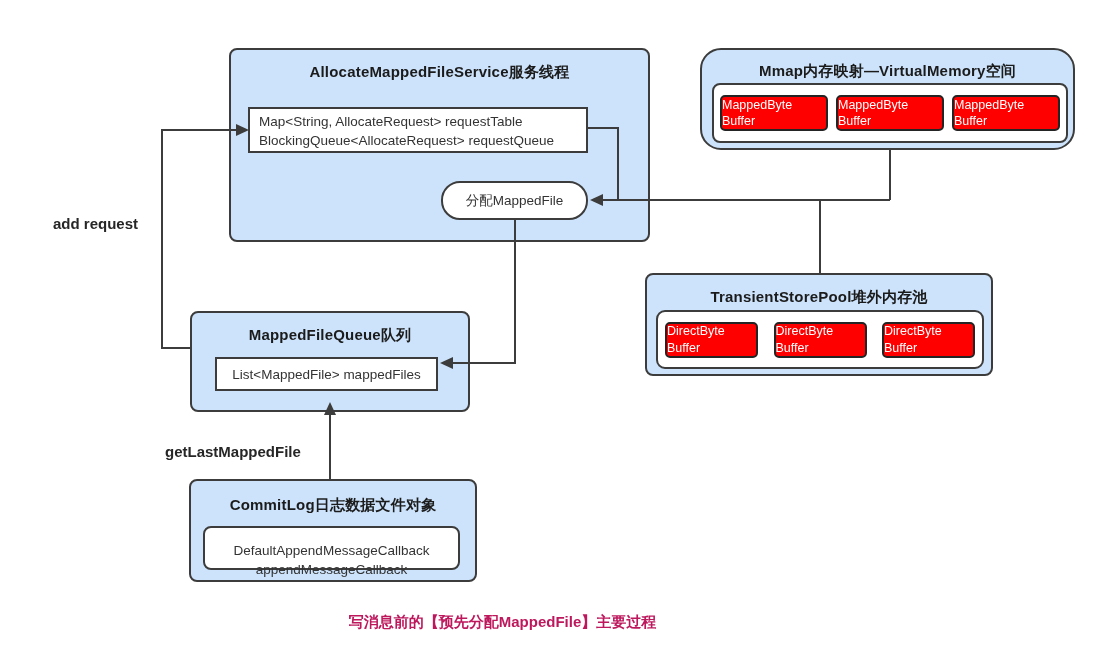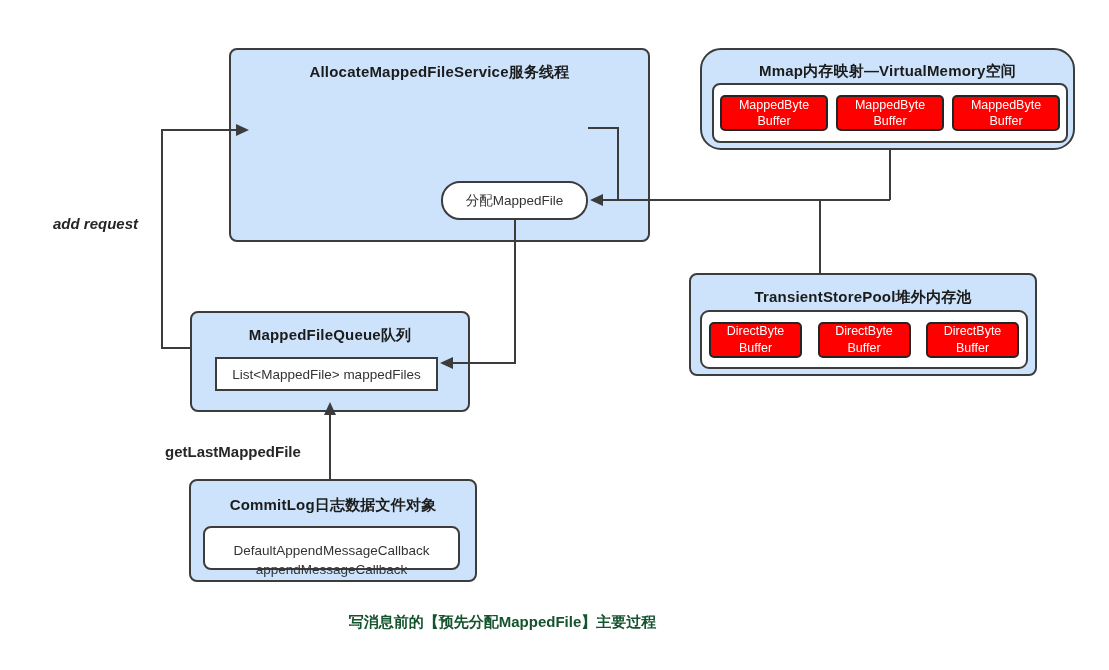--- a/index.html
+++ b/index.html
@@ -22,60 +22,64 @@
     color:#333333; font-size:13.5px;
   }
   .rounded { border-radius:8px; }
   .buffer-row {
     display:flex; justify-content:space-between; align-items:center;
     padding:0 6px;
   }
   .buffer {
     box-sizing:border-box; height:36px;
     background:#fe0000; border:2px solid #242424; border-radius:5px;
-    color:#ffffff; font-size:12.5px; line-height:1.3; text-align:center;
+    color:#ffffff; font-size:12.5px; line-height:1.3; 
     display:flex; align-items:center; justify-content:center;
   }
   .buffer-wide { width:108px; }
   .buffer-mid  { width:93px; }
   .edge-label {
     position:absolute; font-weight:700; font-size:15px; color:#262626;
     white-space:nowrap;
   }
   .caption {
     position:absolute; left:0; top:613px; width:1005px;
-    text-align:center; font-weight:700; font-size:15px; color:#14532d;
+    text-align:center; font-weight:700; font-size:15px; color:#be185d;
   }
   .code-lines { line-height:19px; padding:3px 0 0 9px; white-space:nowrap; }
   .center-flex { display:flex; align-items:center; justify-content:center; }
   svg.edges { position:absolute; left:0; top:0; z-index:5; pointer-events:none; }
   .lbl-layer { z-index:6; }
 </style>
 </head>
 <body>
 
 <div class="canvas">
 
   <div class="node" style="left:229px; top:48px; width:421px; height:194px;">
     <div class="node-title" style="padding-top:13px;">AllocateMappedFileService服务线程</div>
+    <div class="whitebox code-lines" style="left:17px; top:57px; width:340px; height:46px;">
+      <div>Map&lt;String, AllocateRequest&gt; requestTable</div>
+      <div>BlockingQueue&lt;AllocateRequest&gt; requestQueue</div>
+    </div>
     <div class="whitebox rounded center-flex" style="left:210px; top:131px; width:147px; height:39px;border-radius:19px;">
       <span>分配MappedFile</span>
     </div>
   </div>
 
   <div class="node" style="left:700px; top:48px; width:375px; height:102px;border-radius:21px;">
     <div class="node-title" style="padding-top:12px;">Mmap内存映射—VirtualMemory空间</div>
     <div class="whitebox rounded buffer-row" style="left:10px; top:33px; width:356px; height:60px;">
       <div class="buffer buffer-wide">MappedByte Buffer</div>
       <div class="buffer buffer-wide">MappedByte Buffer</div>
       <div class="buffer buffer-wide">MappedByte Buffer</div>
     </div>
   </div>
 
-  <div class="node" style="left:645px; top:273px; width:348px; height:103px;margin-left:44px;">
+  <div class="node" style="left:645px; top:273px; width:348px; height:103px;">
     <div class="node-title" style="padding-top:13px;">TransientStorePool堆外内存池</div>
     <div class="whitebox rounded buffer-row" style="left:9px; top:35px; width:328px; height:59px; padding:0 7px;border-radius:9px;">
       <div class="buffer buffer-mid">DirectByte Buffer</div>
       <div class="buffer buffer-mid">DirectByte Buffer</div>
       <div class="buffer buffer-mid">DirectByte Buffer</div>
     </div>
   </div>
 
   <div class="node" style="left:190px; top:311px; width:280px; height:101px;">
     <div class="node-title" style="padding-top:13px;">MappedFileQueue队列</div>
@@ -103,18 +107,18 @@
       <polyline points="330,479 330,414"></polyline>
     </g>
     <g fill="#3c3c3c" stroke="none">
       <polygon points="249,130 236,124 236,136"></polygon>
       <polygon points="590,200 603,194 603,206"></polygon>
       <polygon points="440,363 453,357 453,369"></polygon>
       <polygon points="330,402 324,415 336,415"></polygon>
     </g>
   </svg>
 
-  <div class="edge-label lbl-layer" style="left:53px; top:215px;font-style:italic;">add request</div>
+  <div class="edge-label lbl-layer" style="left:53px; top:215px;">add request</div>
   <div class="edge-label lbl-layer" style="left:165px; top:443px;text-align:center;">getLastMappedFile</div>
 
   <div class="caption lbl-layer">写消息前的【预先分配MappedFile】主要过程</div>
 
 </div>
 
 </body></html>

